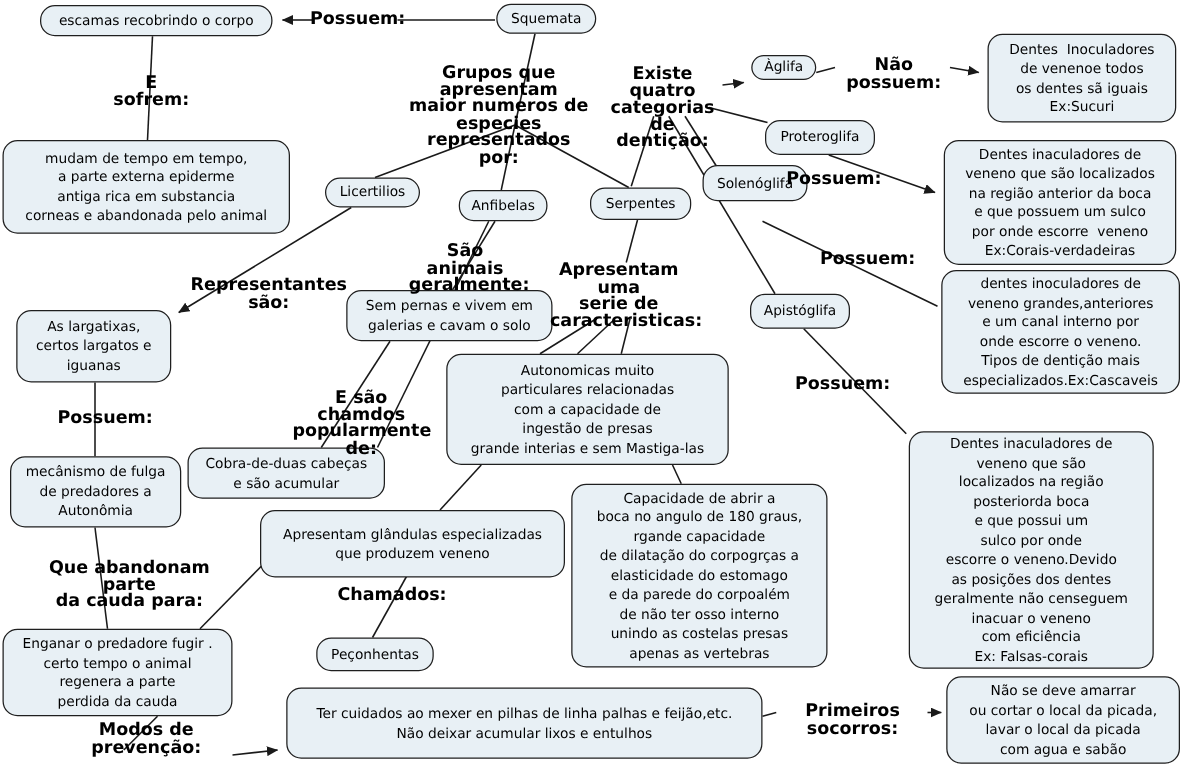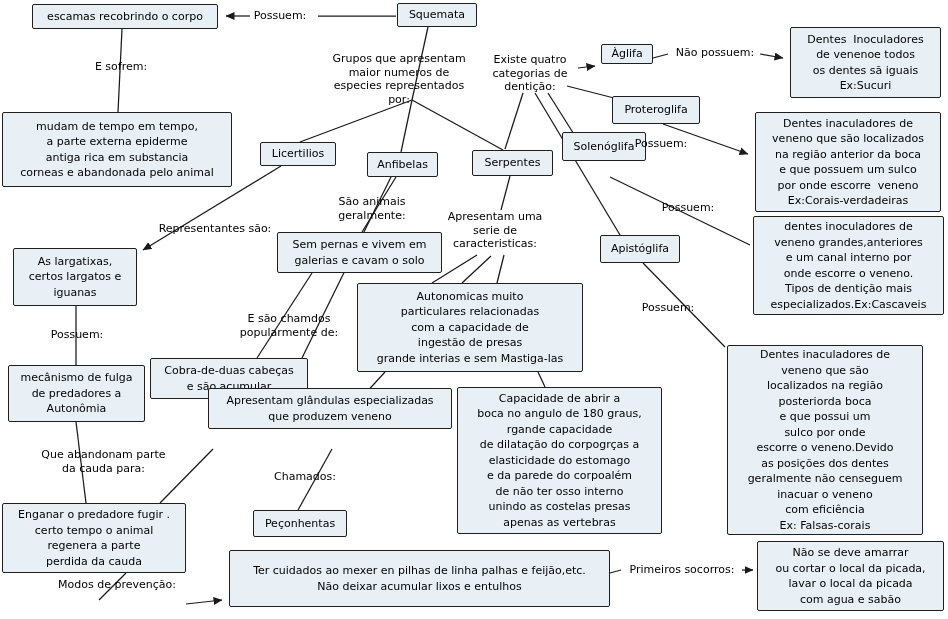--- a/index.html
+++ b/index.html
@@ -12,28 +12,28 @@
   html,body{margin:0;padding:0;background:#fff;}
   .map{
     position:relative;width:948px;height:619px;background:var(--canvas);
     font-family:"DejaVu Sans","Liberation Sans",sans-serif;overflow:hidden;
   }
   .wires{position:absolute;left:0;top:0;z-index:1;}
   .wires line{stroke:var(--line);stroke-width:1.25;}
   .wires .ah{fill:var(--line);}
   .node{
     position:absolute;z-index:2;box-sizing:border-box;
-    background:var(--node-fill);border:1px solid var(--node-border);border-radius:2px;
+    background:var(--node-fill);border:1px solid var(--node-border);border-radius:12px;
     display:flex;align-items:center;justify-content:center;text-align:center;
     font-size:11px;line-height:15.5px;color:var(--text);white-space:pre;
     padding:1px 21px;
   }
   .label{
     position:absolute;z-index:2;text-align:center;
-    font-size:11px;line-height:13.5px;color:var(--text);white-space:pre-line;
+    font-size:14px;line-height:13.5px;color:var(--text);white-space:pre-line;font-weight:bold;
   }
 </style>
 </head>
 <body>
 
 <div class="map">
 
   <svg class="wires" width="948" height="619" viewBox="0 0 948 619">
     <defs>
       <marker id="ah" markerWidth="10" markerHeight="8" refX="8.5" refY="4" orient="auto" markerUnits="userSpaceOnUse">
@@ -114,21 +114,21 @@
   <div class="node" style="left:357px;top:283px;width:226px;height:89px">Autonomicas muito
 particulares relacionadas
 com a capacidade de
 ingestão de presas
 grande interias e sem Mastiga-las</div>
   <div class="node" style="left:8px;top:365px;width:137px;height:57px">mecânismo de fulga
 de predadores a
 Autonômia</div>
   <div class="node" style="left:150px;top:358px;width:158px;height:41px">Cobra-de-duas cabeças
 e são acumular</div>
-  <div class="node" style="left:208px;top:388px;width:244px;height:41px">Apresentam glândulas especializadas
+  <div class="node" style="left:208px;top:408px;width:244px;height:54px">Apresentam glândulas especializadas
 que produzem veneno</div>
   <div class="node" style="left:457px;top:387px;width:205px;height:147px">Capacidade de abrir a
 boca no angulo de 180 graus,
 rgande capacidade
 de dilatação do corpogrças a
 elasticidade do estomago
 e da parede do corpoalém
 de não ter osso interno
 unindo as costelas presas
 apenas as vertebras</div>

